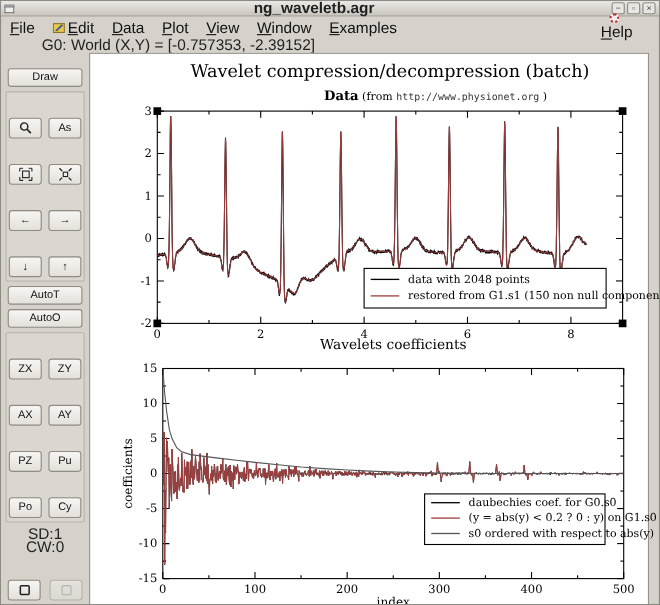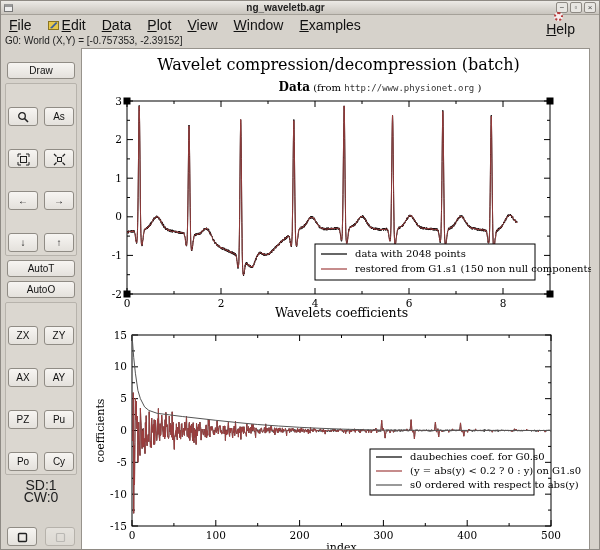--- a/index.html
+++ b/index.html
@@ -3,40 +3,40 @@
 <meta charset="utf-8">
 <style>
   * { margin:0; padding:0; box-sizing:border-box; }
   html,body { width:600px; height:550px; font-family:"Liberation Sans",sans-serif; }
   #window { width:600px; height:550px; background:#d6d2cb; border:1px solid #8e8a84; position:relative; overflow:hidden; }
 
   
   #titlebar { height:14px; background:linear-gradient(#eceae6,#c9c5be); border-bottom:1px solid #a5a199;
               display:flex; align-items:center; padding:0 3px; }
   #titlebar .win-icon { width:9px; height:8px; border:1px solid #777; background:#eee; border-top:3px solid #999; margin-right:4px; }
-  #titlebar .title { flex:1; text-align:center; font-size:10px; color:#222; font-weight:bold; line-height:13px;}
+  #titlebar .title { flex:1; text-align:center; font-size:14px; color:#222; font-weight:bold; line-height:13px;}
   .winbtn { width:12px; height:11px; border:1px solid #8e8a84; background:#e8e6e2; font-size:8px; line-height:9px;
             text-align:center; color:#444; margin-left:2px; border-radius:2px; }
 
   
   #menubar { height:19px; display:flex; align-items:center; padding:0 8px; font-size:14px; color:#111; }
   .menu-item { margin-right:16px; display:flex; align-items:center; cursor:default; }
   .menu-item u { text-decoration:underline; }
   #menu-help { margin-left:auto; display:flex; align-items:center;flex-direction:column; }
   .help-ring { width:9px; height:9px; border:2px dotted #b53a3a; border-radius:50%; background:#f6eeee; margin-right:4px; }
   .edit-ico { width:11px; height:10px; margin-right:3px; }
 
   
   #statusbar { height:14px; display:flex; padding:0 6px 0 4px;
-               font-size:10px; color:#222; line-height:13px; }
+               font-size:14px; color:#222; line-height:13px;margin-left:33px; }
 
   
   #main { position:absolute; top:47px; left:0; right:0; bottom:0; }
   #toolbar { position:absolute; left:0; top:10px; width:79px; bottom:0; background:#d6d2cb; padding:4px 3px 0 4px; }
-  #canvas { position:absolute; left:80px; top:0; width:509px; height:503px; background:#ffffff; border:1px solid #97938c; }
+  #canvas { position:absolute; left:80px; top:0; width:509px; height:503px; background:#ffffff; border:1px solid #97938c;padding-left:16px; }
   #canvas svg { display:block; }
 
   
   .tbtn { display:block; background:linear-gradient(#f7f5f2,#e4e1dc); border:1px solid #908c85; border-radius:3px;
           font-size:10px; color:#111; text-align:center; }
   .wide { width:68px; height:17px; line-height:15px; margin:0 auto 4px auto; }
   .grp { border:1px solid #b7b3ac; border-radius:2px; background:#dbd7d0; padding:3px 2px; margin-bottom:4px; }
   .row2 { display:flex; justify-content:space-between; margin-bottom:3px; }
   .row2:last-child { margin-bottom:0; }
   .sq { width:30px; height:19px; line-height:17px; font-size:10px;margin-top:20px; }

